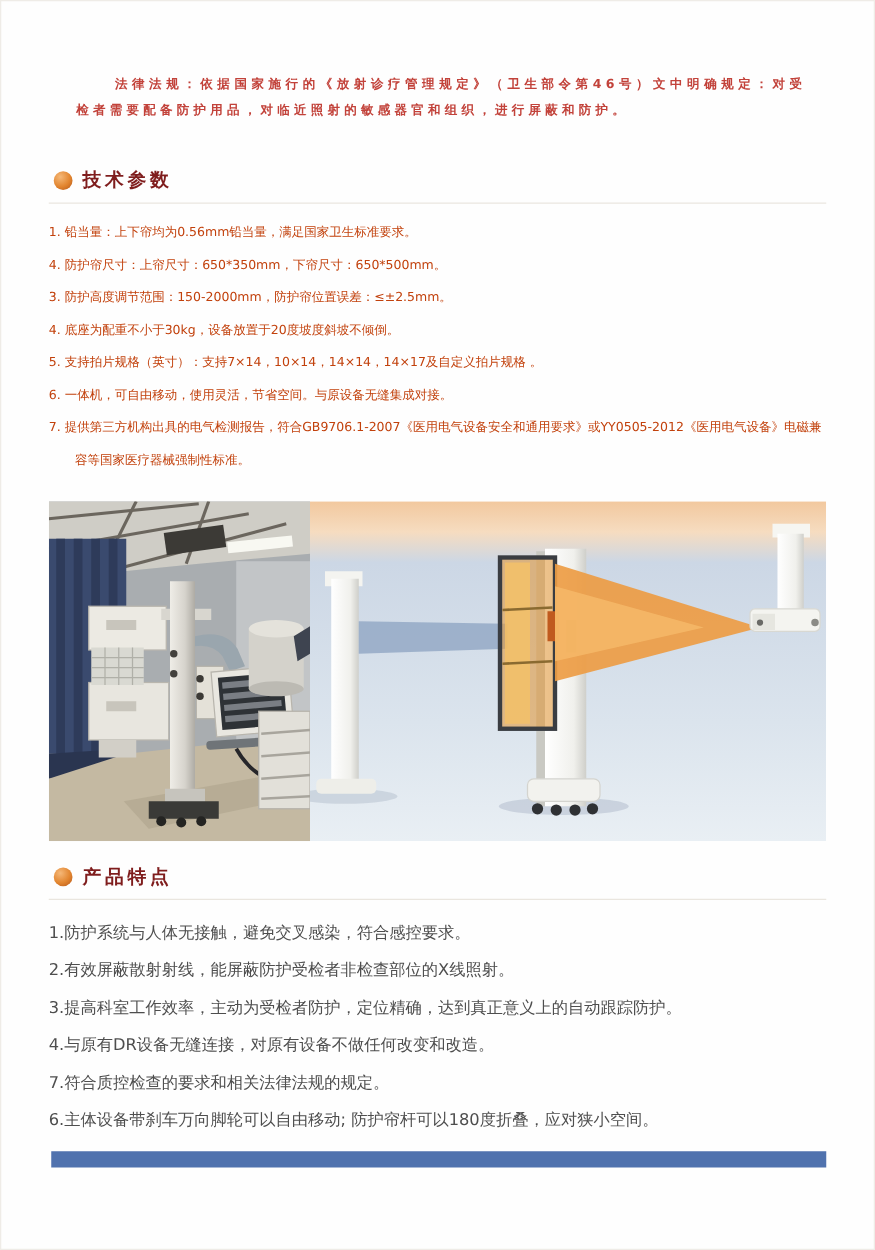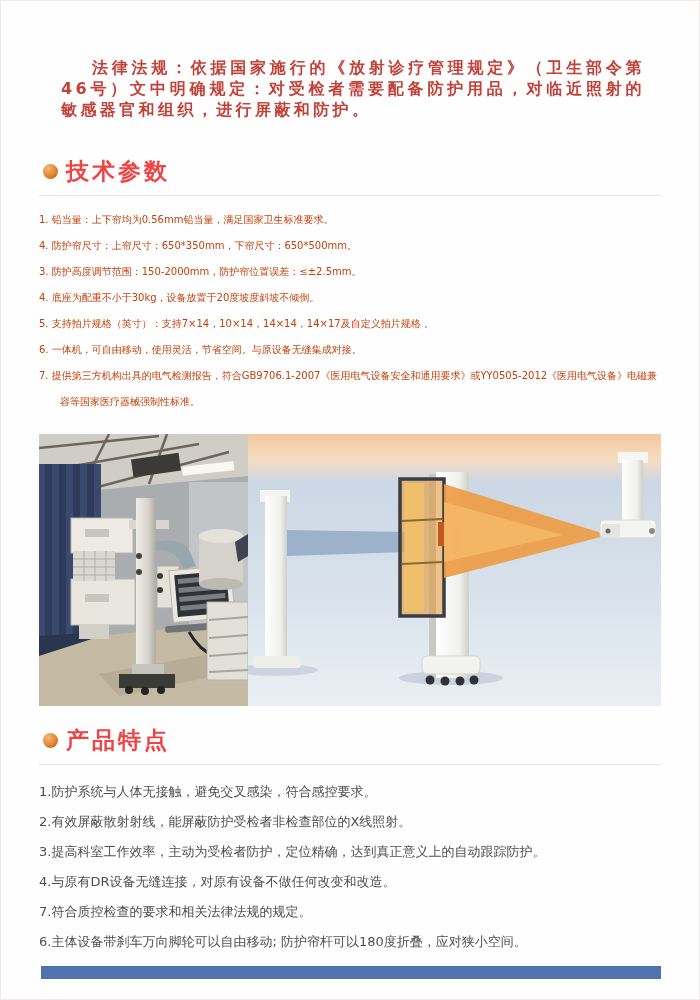--- a/index.html
+++ b/index.html
@@ -14,43 +14,43 @@
     background:#fefefe;
     border:1px solid #efece7;
     padding:0 38px;
   }
   
   .legal {
     margin:56px 6px 0 22px;
     width:584px;
     color:#c2423a;
     font-weight:bold;
-    font-size:16px;
+    font-size:10px;
     line-height:21px;
     letter-spacing:3.4px;
     text-indent:31px;
     text-align:justify;
   }
   
   .section-header {
     margin-top:36px;
     display:flex; align-items:center;
     padding-bottom:8px;
     border-bottom:1px solid #eae6df;
   }
   .section-header.second { margin-top:19px;text-align:center; }
   .dot {
     width:15px; height:15px; border-radius:50%;
     background:radial-gradient(circle at 35% 30%, #f5b878, #e2852f 55%, #b35418);
     margin:0 8px 0 4px;
     flex:0 0 auto;
   }
   .section-title {
-    font-size:23px; font-weight:bold;
-    color:#ef4444;
+    font-size:15px; font-weight:bold;
+    color:#7f1d1d;
     letter-spacing:3px;
   }
   
   ul.spec-list { list-style:none; margin-top:11px; }
   ul.spec-list li {
     font-size:10px;
     color:#c2410c;
     line-height:26px;
     padding-left:21px;
     text-indent:-21px;

